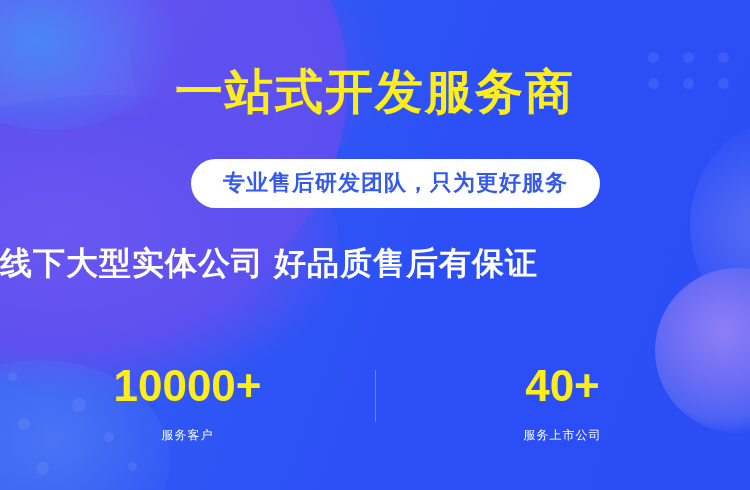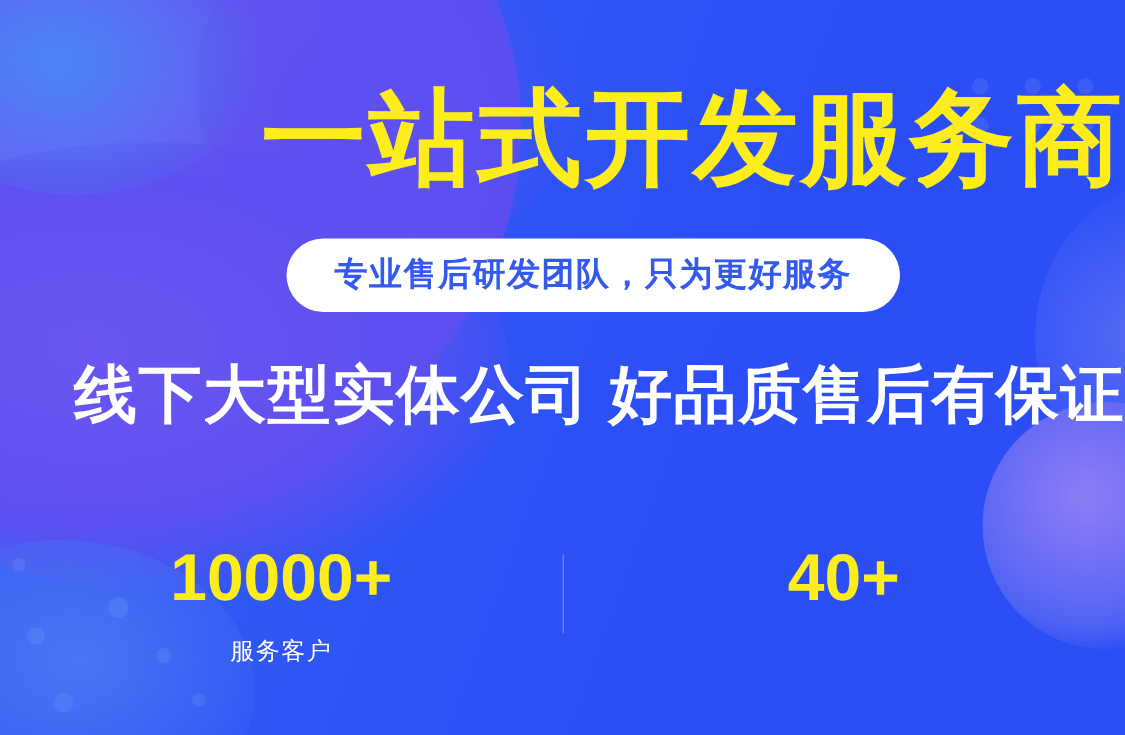--- a/index.html
+++ b/index.html
@@ -122,22 +122,22 @@
     width: 100%;
     height: 100%;
     z-index: 5;
   }
 
   .headline {
     position: absolute;
     top: 52px;
     left: 0;
     width: 750px;
-    text-align: right;
-    font-size: 70px;
+    text-align: center;
+    font-size: 48px;
     line-height: 80px;
     font-weight: bold;
     color: #fdee1b;
     letter-spacing: 2px;
     white-space: nowrap;
   }
 
   .badge-wrap {
     position: absolute;
     top: 159px;
@@ -157,22 +157,22 @@
     border-radius: 26px;
     letter-spacing: 1px;
     white-space: nowrap;
   }
 
   .subheadline {
     position: absolute;
     top: 238px;
     left: 0;
     width: 750px;
-    text-align: right;
-    font-size: 42px;
+    text-align: left;
+    font-size: 32px;
     line-height: 50px;
     font-weight: bold;
     color: #ffffff;
     letter-spacing: 1px;
     white-space: nowrap;
   }
 
   .stats {
     position: absolute;
     top: 358px;
@@ -198,21 +198,21 @@
   .stat-value {
     font-size: 44px;
     line-height: 56px;
     font-weight: bold;
     color: #fdee1b;
     letter-spacing: 0px;
     white-space: nowrap;
   }
   .stat-label {
     margin-top: 10px;
-    font-size: 16px;
+    font-size: 12px;
     line-height: 22px;
     color: #ffffff;
     letter-spacing: 1px;
     white-space: nowrap;
   }
 </style>
 </head>
 <body>
 
 <div class="banner">
@@ -258,18 +258,19 @@
     <div class="stats">
 
       <div class="stat">
         <div class="stat-value">10000+</div>
         <div class="stat-label">服务客户</div>
       </div>
 
 
       <div class="stat">
         <div class="stat-value">40+</div>
+        <div class="stat-label">服务上市公司</div>
       </div>
 
 
     </div>
   </div>
 </div>
 
 </body></html>

